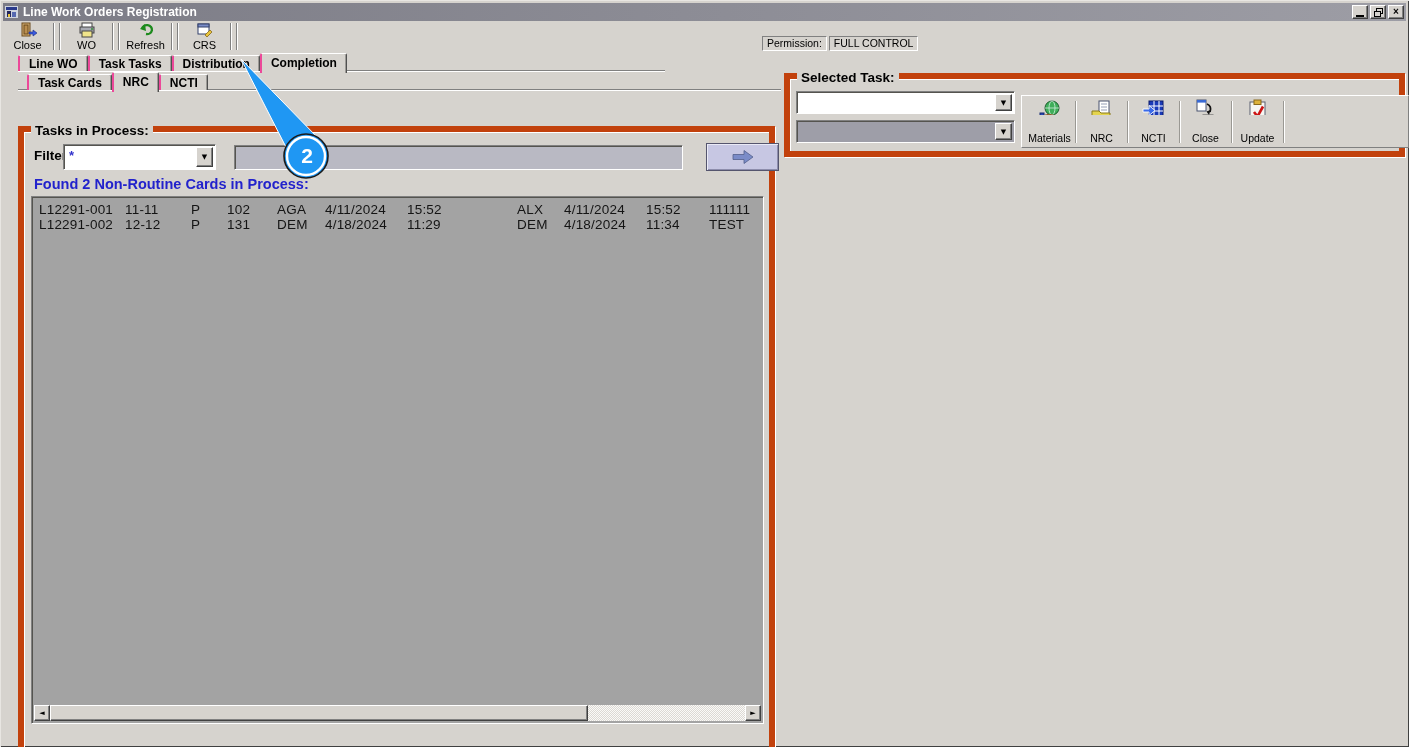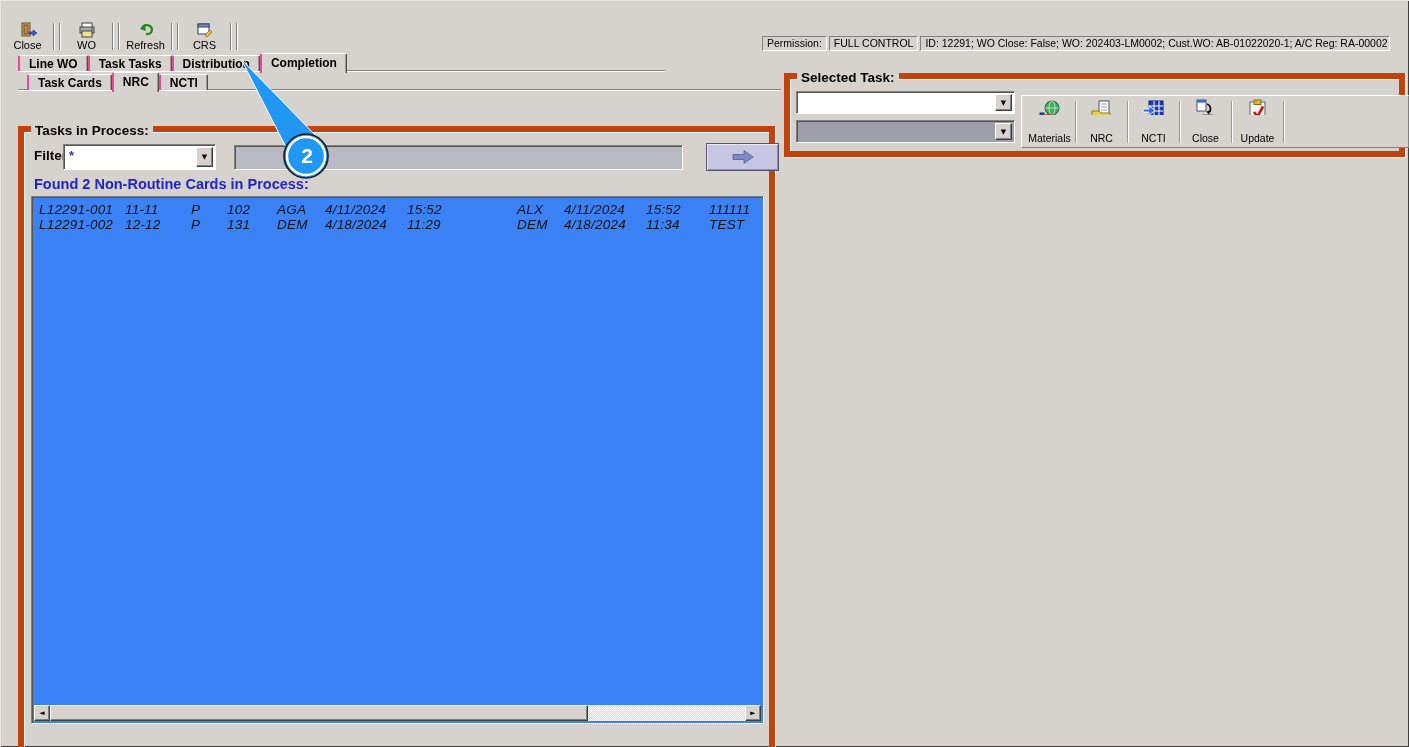--- a/index.html
+++ b/index.html
@@ -45,22 +45,22 @@
   
   .combo { position:absolute; background:#fff; border:1px solid; border-color:#808080 #fff #fff #808080;
            box-shadow: inset 1px 1px 0 #55544f; }
   .combo-value { position:absolute; left:5px; top:3px; font-size:13px; }
   .combo-btn { position:absolute; right:2px; top:2px; bottom:2px; width:17px; background:#d6d3ce;
                border:1px solid; border-color:#fff #404040 #404040 #fff; box-shadow: inset -1px -1px 0 #808080;
                display:flex; align-items:center; justify-content:center; }
   .arrow-down { font-family:"DejaVu Sans", sans-serif; font-size:7px; color:#000; }
 
   
-  .listbox { position:absolute; background:#3b82f6; border:1px solid; border-color:#808080 #fff #fff #808080;
-             box-shadow: inset 1px 1px 0 #55544f; overflow:hidden;font-style:italic; }
+  .listbox { position:absolute; background:#a3a3a3; border:1px solid; border-color:#808080 #fff #fff #808080;
+             box-shadow: inset 1px 1px 0 #55544f; overflow:hidden; }
   .listrows { position:absolute; left:7px; top:5px; right:2px; }
   .listrow { height:15px; white-space:nowrap; font-size:13.5px; color:#141414; letter-spacing:0.2px; }
   .lc { display:inline-block; vertical-align:top; }
   .c0{width:86px;} .c1{width:66px;} .c2{width:36px;} .c3{width:50px;} .c4{width:48px;} .c5{width:82px;}
   .c6{width:110px;} .c7{width:47px;} .c8{width:82px;} .c9{width:63px;} .c10{width:70px;}
 
   
   .hscroll { position:absolute; left:2px; right:2px; bottom:2px; height:16px; background:#d6d3ce; display:flex; }
   .sb-btn { width:16px; height:16px; background:#d6d3ce; border:1px solid; border-color:#fff #404040 #404040 #fff;
             box-shadow: inset -1px -1px 0 #808080; display:flex; align-items:center; justify-content:center;
@@ -88,20 +88,42 @@
   
   .annot-svg { position:absolute; left:200px; top:50px; width:140px; height:136px; z-index:9; pointer-events:none; }
   .annot-badge-text { position:absolute; left:295px; top:143px; width:24px; height:26px; z-index:10;
                       color:#fff; font-size:21px; font-weight:bold; text-align:center; line-height:26px; pointer-events:none; }
 </style>
 </head>
 <body>
 
 <div class="win">
 
+  <div class="titlebar">
+    <svg width="14" height="14">
+      <rect x="0" y="1" width="13" height="12" fill="#cfd4de"></rect>
+      <rect x="1" y="2" width="11" height="3" fill="#2a3a8c"></rect>
+      <rect x="2" y="6" width="4" height="6" fill="#22255a"></rect>
+      <rect x="7" y="7" width="4" height="5" fill="#5568b0"></rect>
+      <rect x="3" y="9" width="2" height="3" fill="#e8c43a"></rect>
+    </svg>
+    <span class="title-text">Line Work Orders Registration</span>
+    <div class="winbtn">
+        <div class="min-glyph"></div>
+      </div>
+    <div class="winbtn">
+      <svg width="9" height="9">
+        <rect x="2.5" y="0.5" width="6" height="5" fill="#d6d3ce" stroke="#000"></rect>
+        <rect x="0.5" y="3.5" width="6" height="5" fill="#d6d3ce" stroke="#000"></rect>
+      </svg>
+    </div>
+    <div class="winbtn">
+        <span>×</span>
+      </div>
+  </div>
 
   <div class="toolbar">
     <button class="tbtn">
       <svg width="18" height="16">
         <rect x="3" y="1" width="8" height="13" fill="#d8b277" stroke="#6a4a1c"></rect>
         <rect x="5" y="3" width="4" height="9" fill="#b98d4f" stroke="#6a4a1c"></rect>
         <path d="M10 10 h4 v-2 l4 3 -4 3 v-2 h-4 z" fill="#3a5ae0" stroke="#1a2a80" stroke-width="0.6"></path>
       </svg>
       <span>Close</span>
     </button>
@@ -135,21 +157,20 @@
       </svg>
       <span>CRS</span>
     </button>
     <div class="tsep"></div>
     <div class="tsep"></div>
   </div>
 
   <div class="permbar">
     <div class="permbox">Permission:</div>
     <div class="permbox">FULL CONTROL</div>
-    <div class="permbox info">ID: 12291; WO Close: False; WO: 202403-LM0002; Cust.WO: AB-01022020-1; A/C Reg: RA-00002</div>
   </div>
 
   <div class="tabline" style="left:18px; top:70px; width:647px;"></div>
   <div class="tabrow" style="top:53px; height:18px;">
     <div class="tab">Line WO</div>
     <div class="tab">Task Tasks</div>
     <div class="tab">Distribution</div>
     <div class="tab active">Completion</div>
   </div>
 

